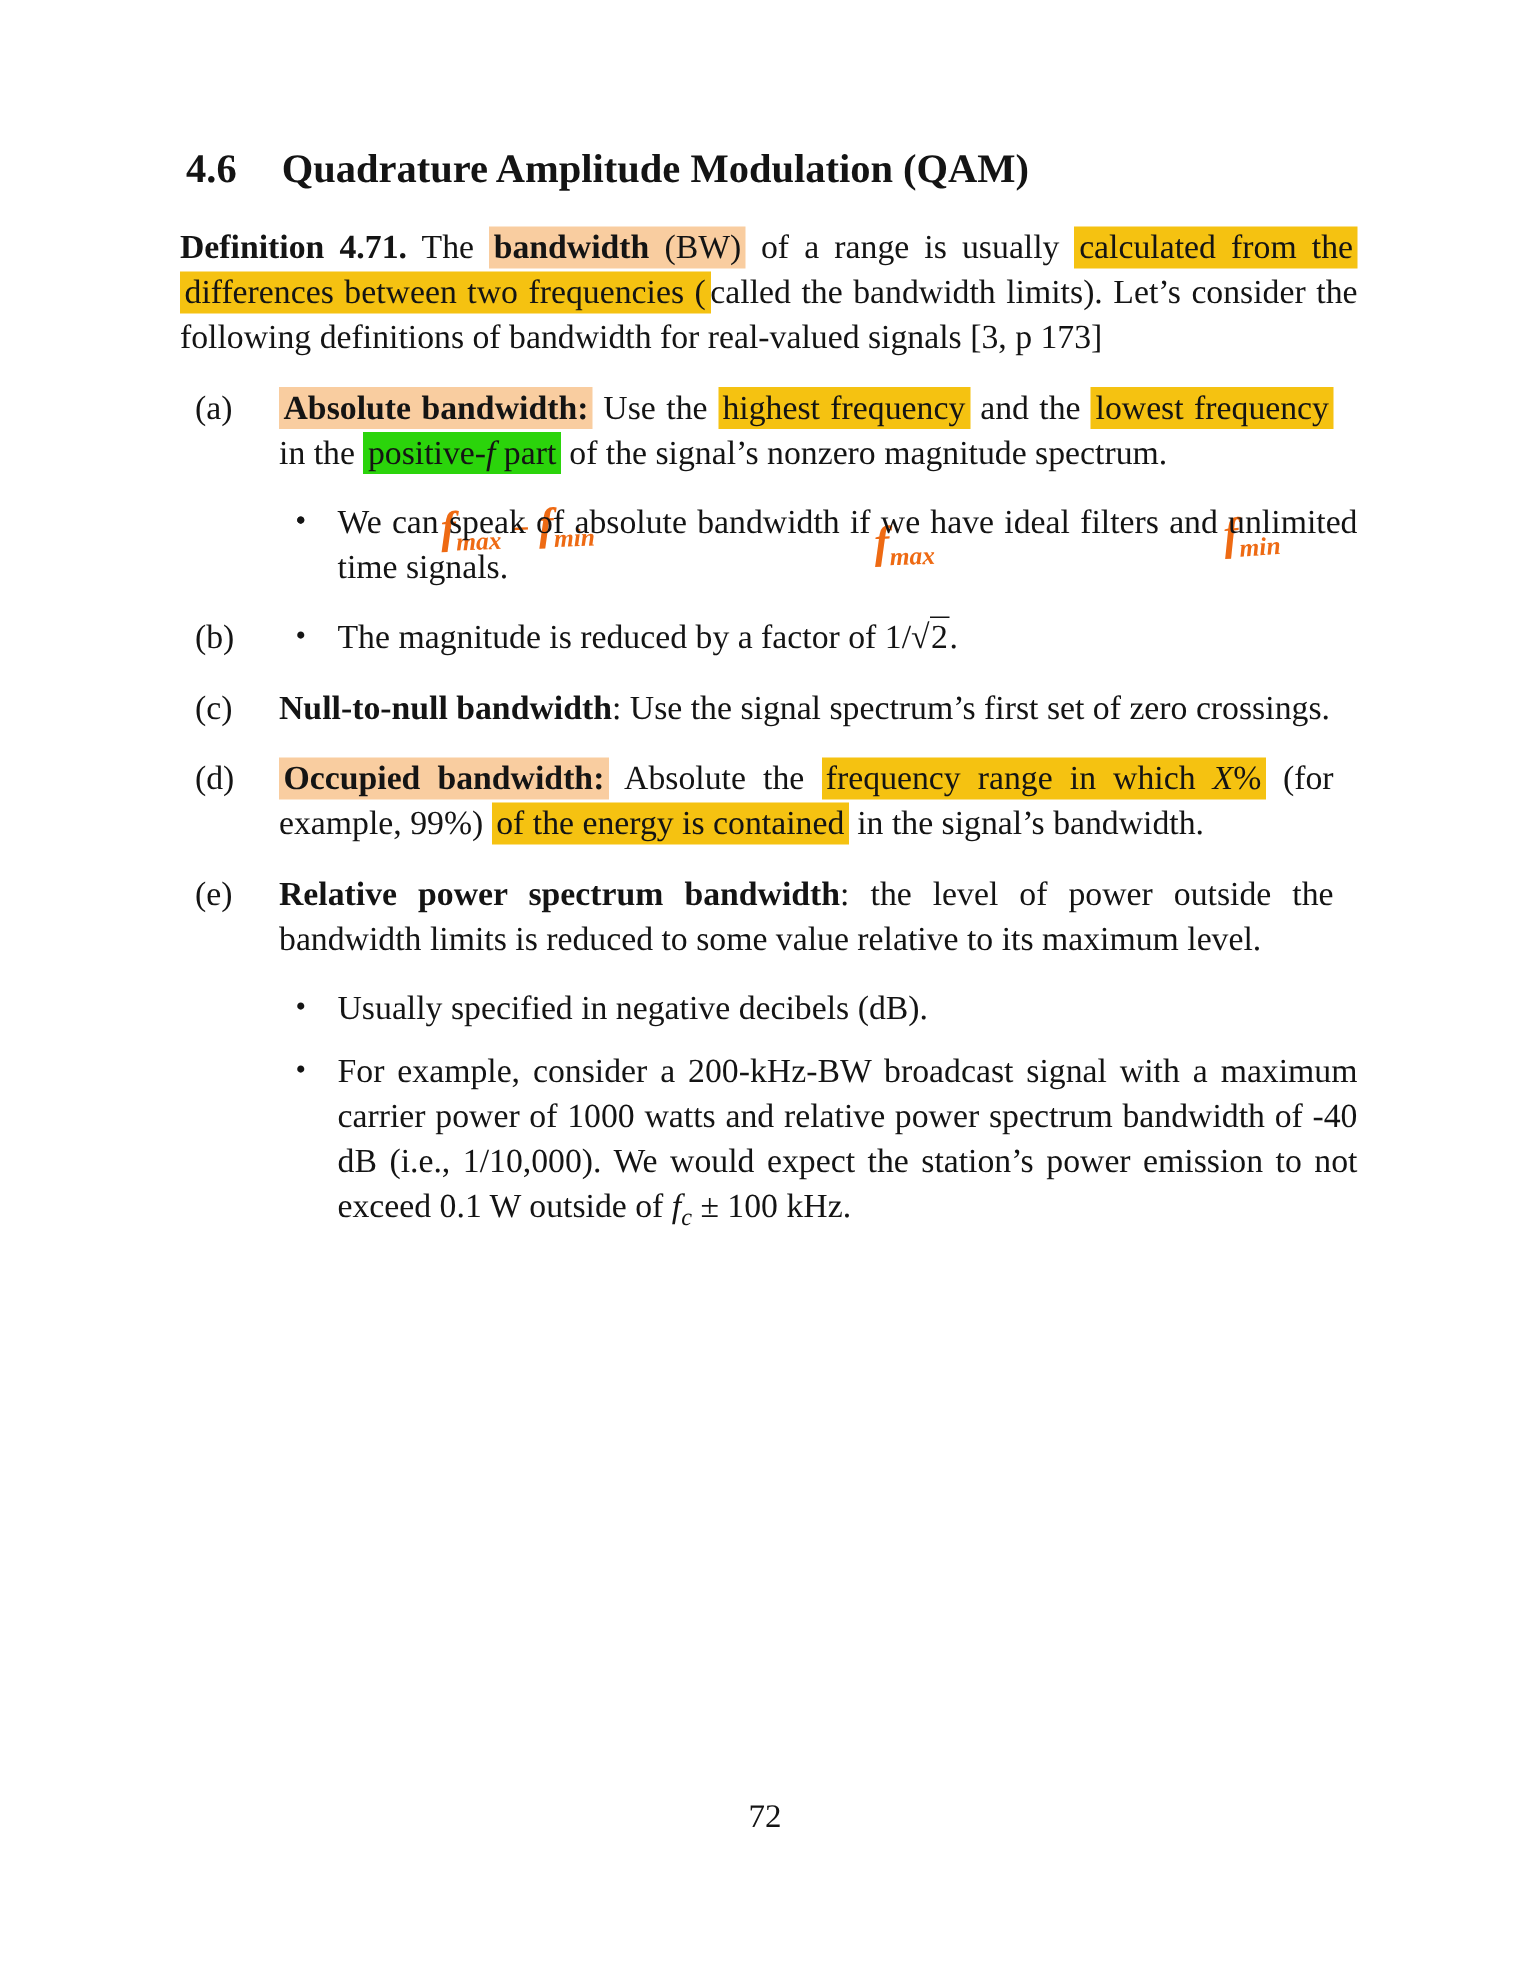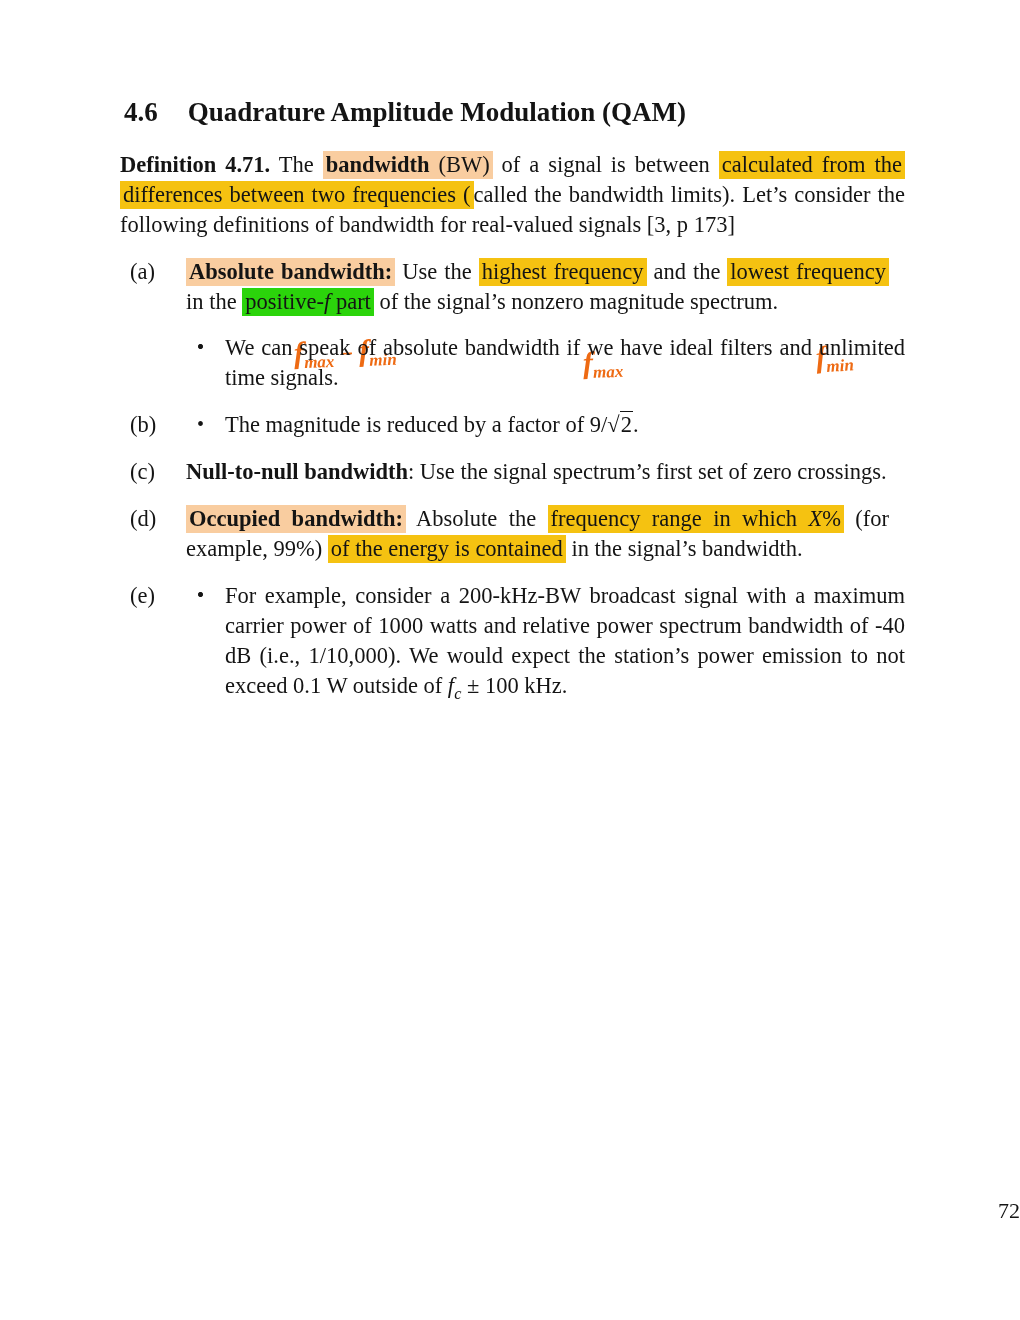--- a/index.html
+++ b/index.html
@@ -58,33 +58,33 @@
   .hw i { font-size: 30px; }
   .hw sub { font-size: 17px; font-weight: bold; }
   .hw-diff { left: 294px; top: 336px; transform: rotate(-2deg); }
   .hw-fmax { left: 583px; top: 347px; transform: rotate(-2deg); }
   .hw-fmin { left: 816px; top: 341px; transform: rotate(-4deg); }
 
   .page-number {
     position: absolute;
     left: 0; right: 0;
     top: 1196px;
-    text-align: right;
+    text-align: center;
     font-size: 22px;
   }
 </style>
 </head>
 <body>
 
 <div class="page">
 
   <h1 class="section-heading"><span class="secnum">4.6</span><span>Quadrature Amplitude Modulation (QAM)</span></h1>
 
 
-  <p class="para"><b>Definition 4.71.</b><span> The </span><span class="hl hl-peach"><b>bandwidth</b><span> (BW)</span></span><span> of a signal is between </span><span class="hl hl-yellow">calculated from the differences between two frequencies (</span><span>called the bandwidth limits).  Let’s consider the following definitions of bandwidth for real-valued signals [3, p 173]</span></p>
+  <p class="para"><b>Definition 4.71.</b><span> The </span><span class="hl hl-peach"><b>bandwidth</b><span> (BW)</span></span><span> of a range is usually </span><span class="hl hl-yellow">calculated from the differences between two frequencies (</span><span>called the bandwidth limits).  Let’s consider the following definitions of bandwidth for real-valued signals [3, p 173]</span></p>
 
   <div class="hw hw-diff"><i>f</i><sub>max</sub> <span>−</span> <i>f</i><sub>min</sub></div>
 
   <div class="hw hw-fmax"><i>f</i><sub>max</sub></div>
 
   <div class="hw hw-fmin"><i>f</i><sub>min</sub></div>
 
   <div class="item">
     <span class="marker">(a)</span>
     <div class="item-body">
@@ -93,21 +93,21 @@
         <li><span class="dot">•</span></li>
         <li><span class="dot">•</span><span>We can speak of absolute bandwidth if we have ideal filters and unlimited time signals.</span></li>
       </ul>
     </div>
   </div>
 
   <div class="item">
     <span class="marker">(b)</span>
     <div class="item-body">
       <ul class="bullets">
-        <li><span class="dot">•</span><span>The magnitude is reduced by a factor of 9/</span><span class="sqrt"><span>√</span><span class="sqrt-bar">2</span></span><span>.</span></li>
+        <li><span class="dot">•</span><span>The magnitude is reduced by a factor of 1/</span><span class="sqrt"><span>√</span><span class="sqrt-bar">2</span></span><span>.</span></li>
       </ul>
     </div>
   </div>
 
   <div class="item">
     <span class="marker">(c)</span>
     <div class="item-body">
       <p class="para"><b>Null-to-null bandwidth</b><span>:</span><span> Use the signal spectrum’s first set of zero crossings.</span></p>
     </div>
   </div>
@@ -115,22 +115,23 @@
   <div class="item">
     <span class="marker">(d)</span>
     <div class="item-body">
       <p class="para"><span class="hl hl-peach"><b>Occupied bandwidth</b><b>:</b></span><span> Absolute the </span><span class="hl hl-yellow"><span>frequency range in which </span><span class="math-i">X</span><span>%</span></span><span> (for example, 99%) </span><span class="hl hl-yellow">of the energy is contained</span><span> in the signal’s bandwidth.</span></p>
     </div>
   </div>
 
   <div class="item">
     <span class="marker">(e)</span>
     <div class="item-body">
+      <p class="para"><b>Relative power spectrum bandwidth</b><span>:</span><span> the level of power outside the bandwidth limits is reduced to some value relative to its maximum level.</span></p>
       <ul class="bullets">
-        <li><span class="dot">•</span></li>
+        <li><span class="dot">•</span><span>Usually specified in negative decibels (dB).</span></li>
         <li><span class="dot">•</span><span>For example, consider a 200-kHz-BW broadcast signal with a maximum carrier power of 1000 watts and relative power spectrum bandwidth of -40 dB (i.e., 1/10,000).  We would expect the station’s power emission to not exceed 0.1 W outside of </span><span class="math-i">f</span><sub class="math-sub">c</sub><span> ± 100 kHz.</span></li>
       </ul>
     </div>
   </div>
 
   <div class="page-number">72</div>
 
 </div>
 
 </body></html>

